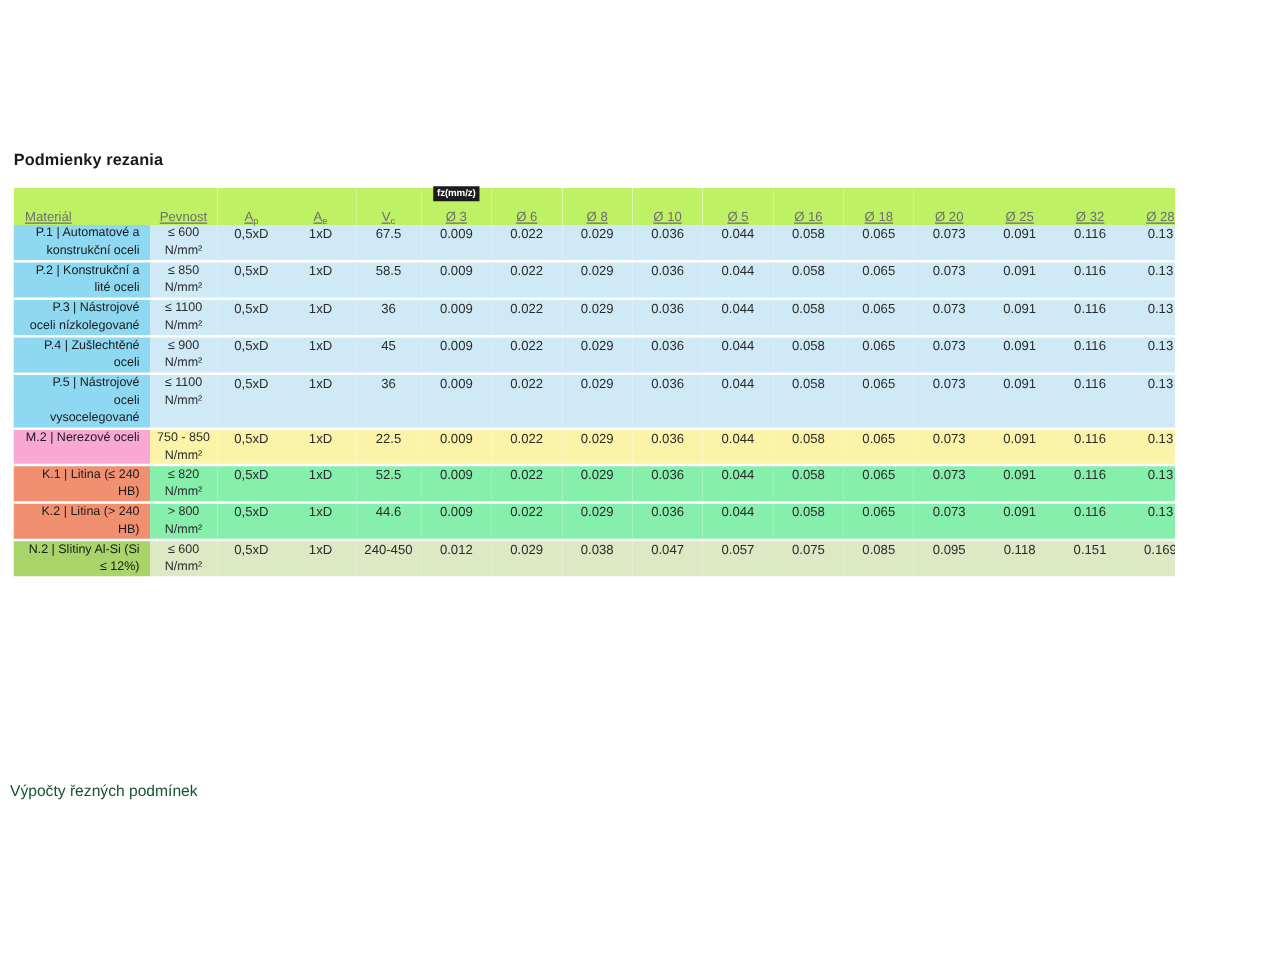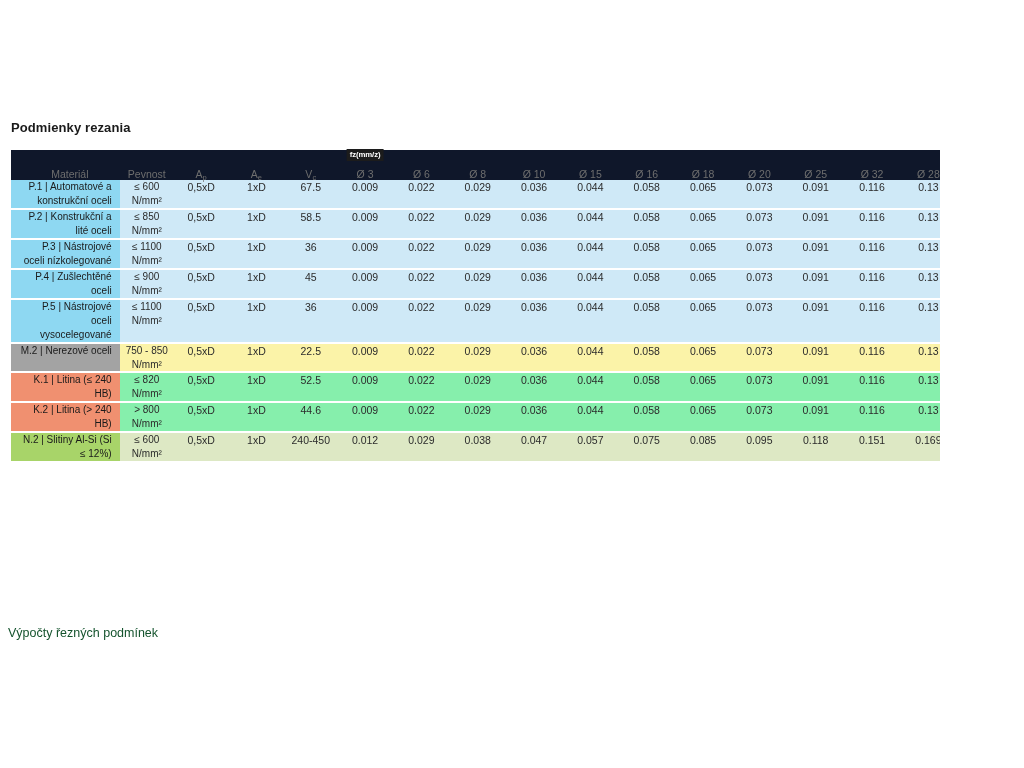--- a/index.html
+++ b/index.html
@@ -52,25 +52,26 @@
 
   
   thead th {
     font-size: 10.5px;
     font-weight: normal;
     color: #6e6e6e;
     text-align: center;
     vertical-align: bottom;
     height: 30px;
     padding-bottom: 5px;
-    background: #0f172a;
+    background: #bef264;
     position: relative;
+    text-decoration: underline;
   }
   thead th.h-material {
-    text-align: center;
+    text-align: left;
     padding-left: 9px;
   }
   thead th sub {
     font-size: 7.5px;
     vertical-align: baseline;
     position: relative;
     top: 2px;
   }
 
   .fz-badge {
@@ -112,21 +113,21 @@
   }
   tbody td.strength {
     font-size: 10px;
     line-height: 1.35;
   }
 
   
   tr.grp-p td            { background: #cfe9f7; }
   tr.grp-p td.mat        { background: #8ed8f2; }
   tr.grp-m td            { background: #fbf3a8; }
-  tr.grp-m td.mat        { background: #a3a3a3; }
+  tr.grp-m td.mat        { background: #f9a8d4; }
   tr.grp-k td            { background: #86efac; }
   tr.grp-k td.mat        { background: #f09070; }
   tr.grp-n td            { background: #dde8c4; }
   tr.grp-n td.mat        { background: #a8d469; }
 
   tbody tr:last-child { border-bottom: none; }
 
   .caption {
     position: absolute;
     left: 8px;
@@ -175,21 +176,21 @@
         <tr>
           <th class="h-material">Materiál</th>
           <th>Pevnost</th>
           <th><span>A</span><sub>p</sub></th>
           <th><span>A</span><sub>e</sub></th>
           <th><span>V</span><sub>c</sub></th>
           <th><span class="fz-badge">fz(mm/z)</span><span>Ø 3</span></th>
           <th>Ø 6</th>
           <th>Ø 8</th>
           <th>Ø 10</th>
-          <th>Ø 15</th>
+          <th>Ø 5</th>
           <th>Ø 16</th>
           <th>Ø 18</th>
           <th>Ø 20</th>
           <th>Ø 25</th>
           <th>Ø 32</th>
           <th>Ø 28</th>
           <th>Ø 40</th>
         </tr>
       </thead>
       <tbody id="table-body">

